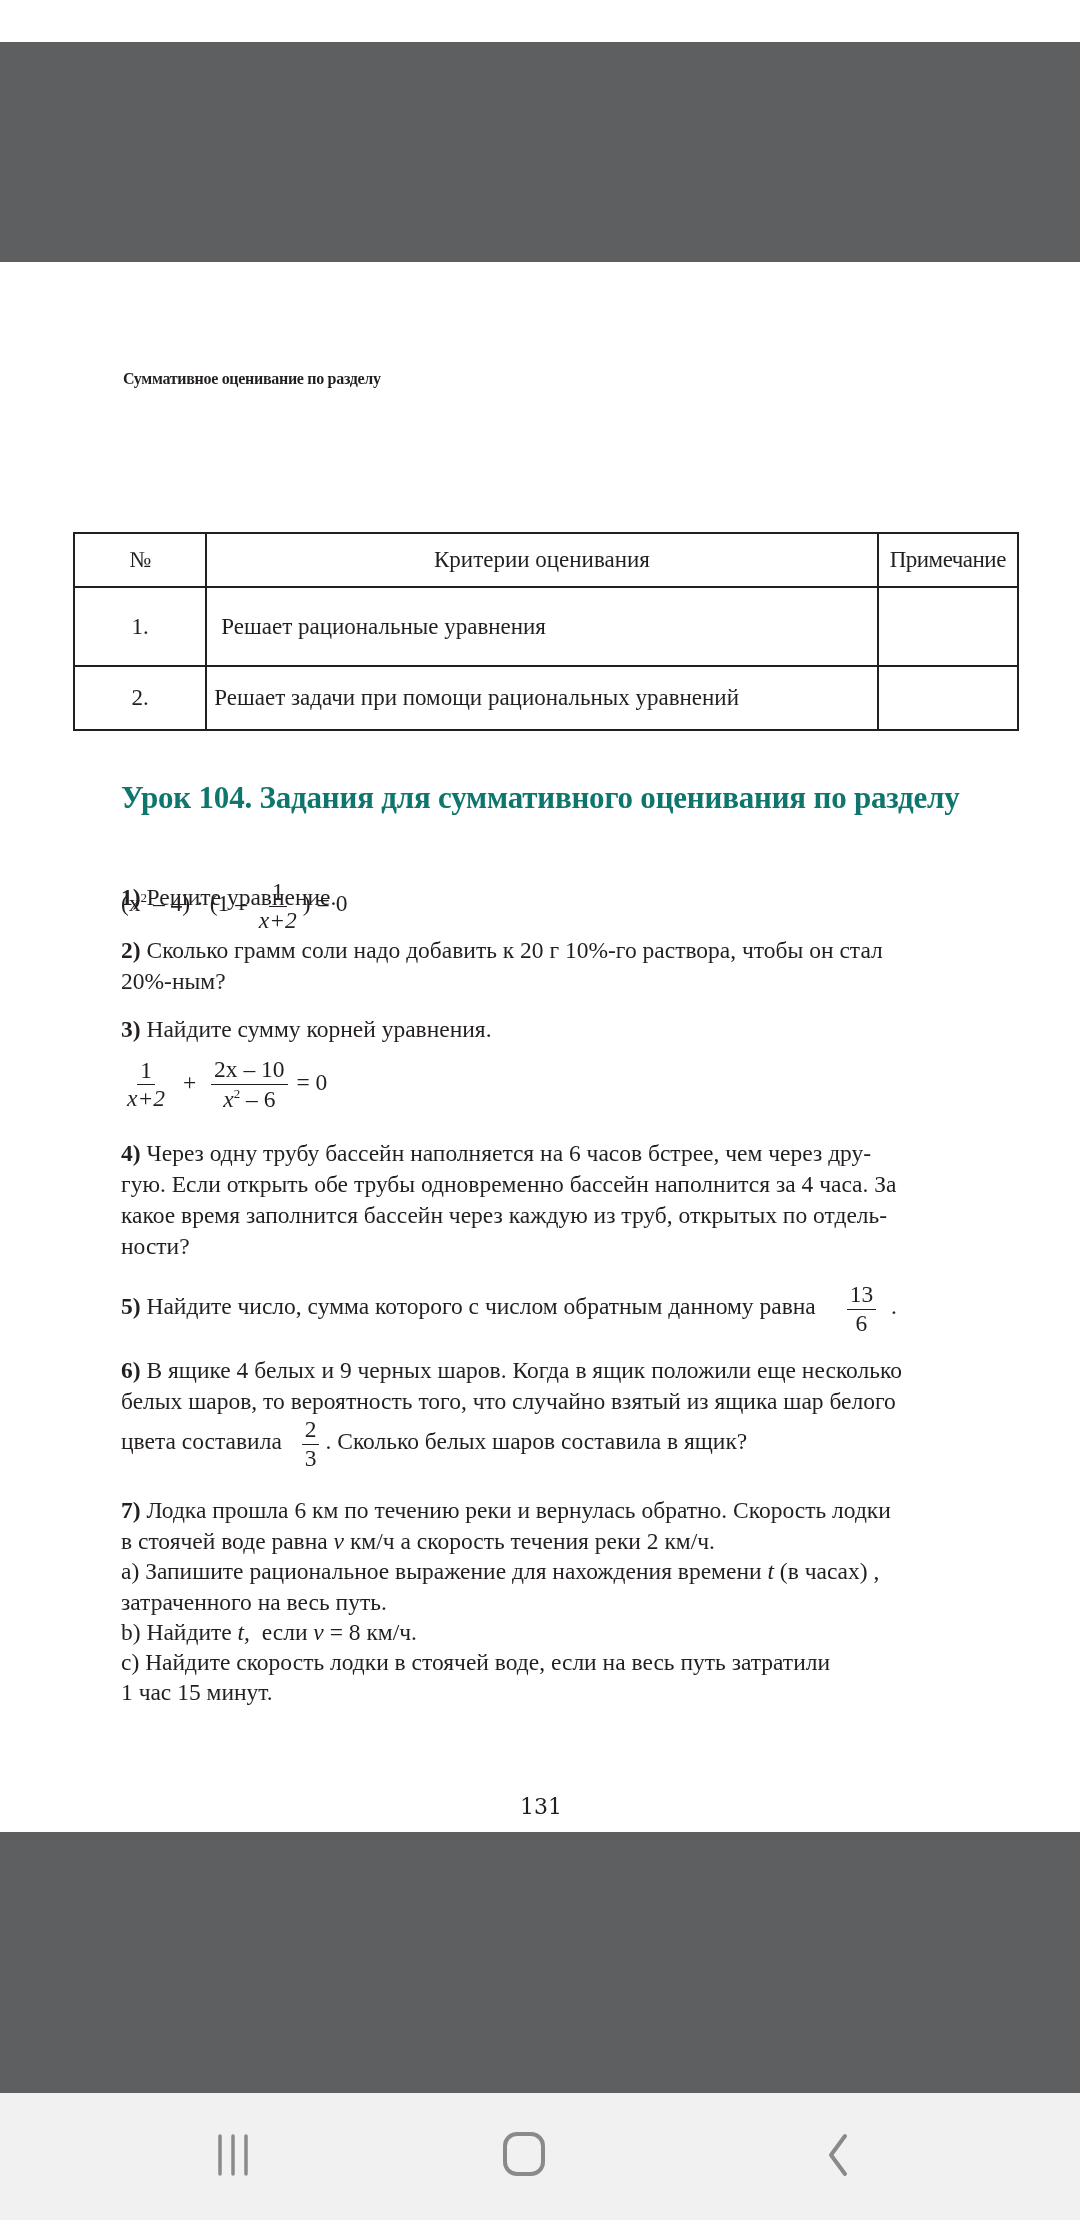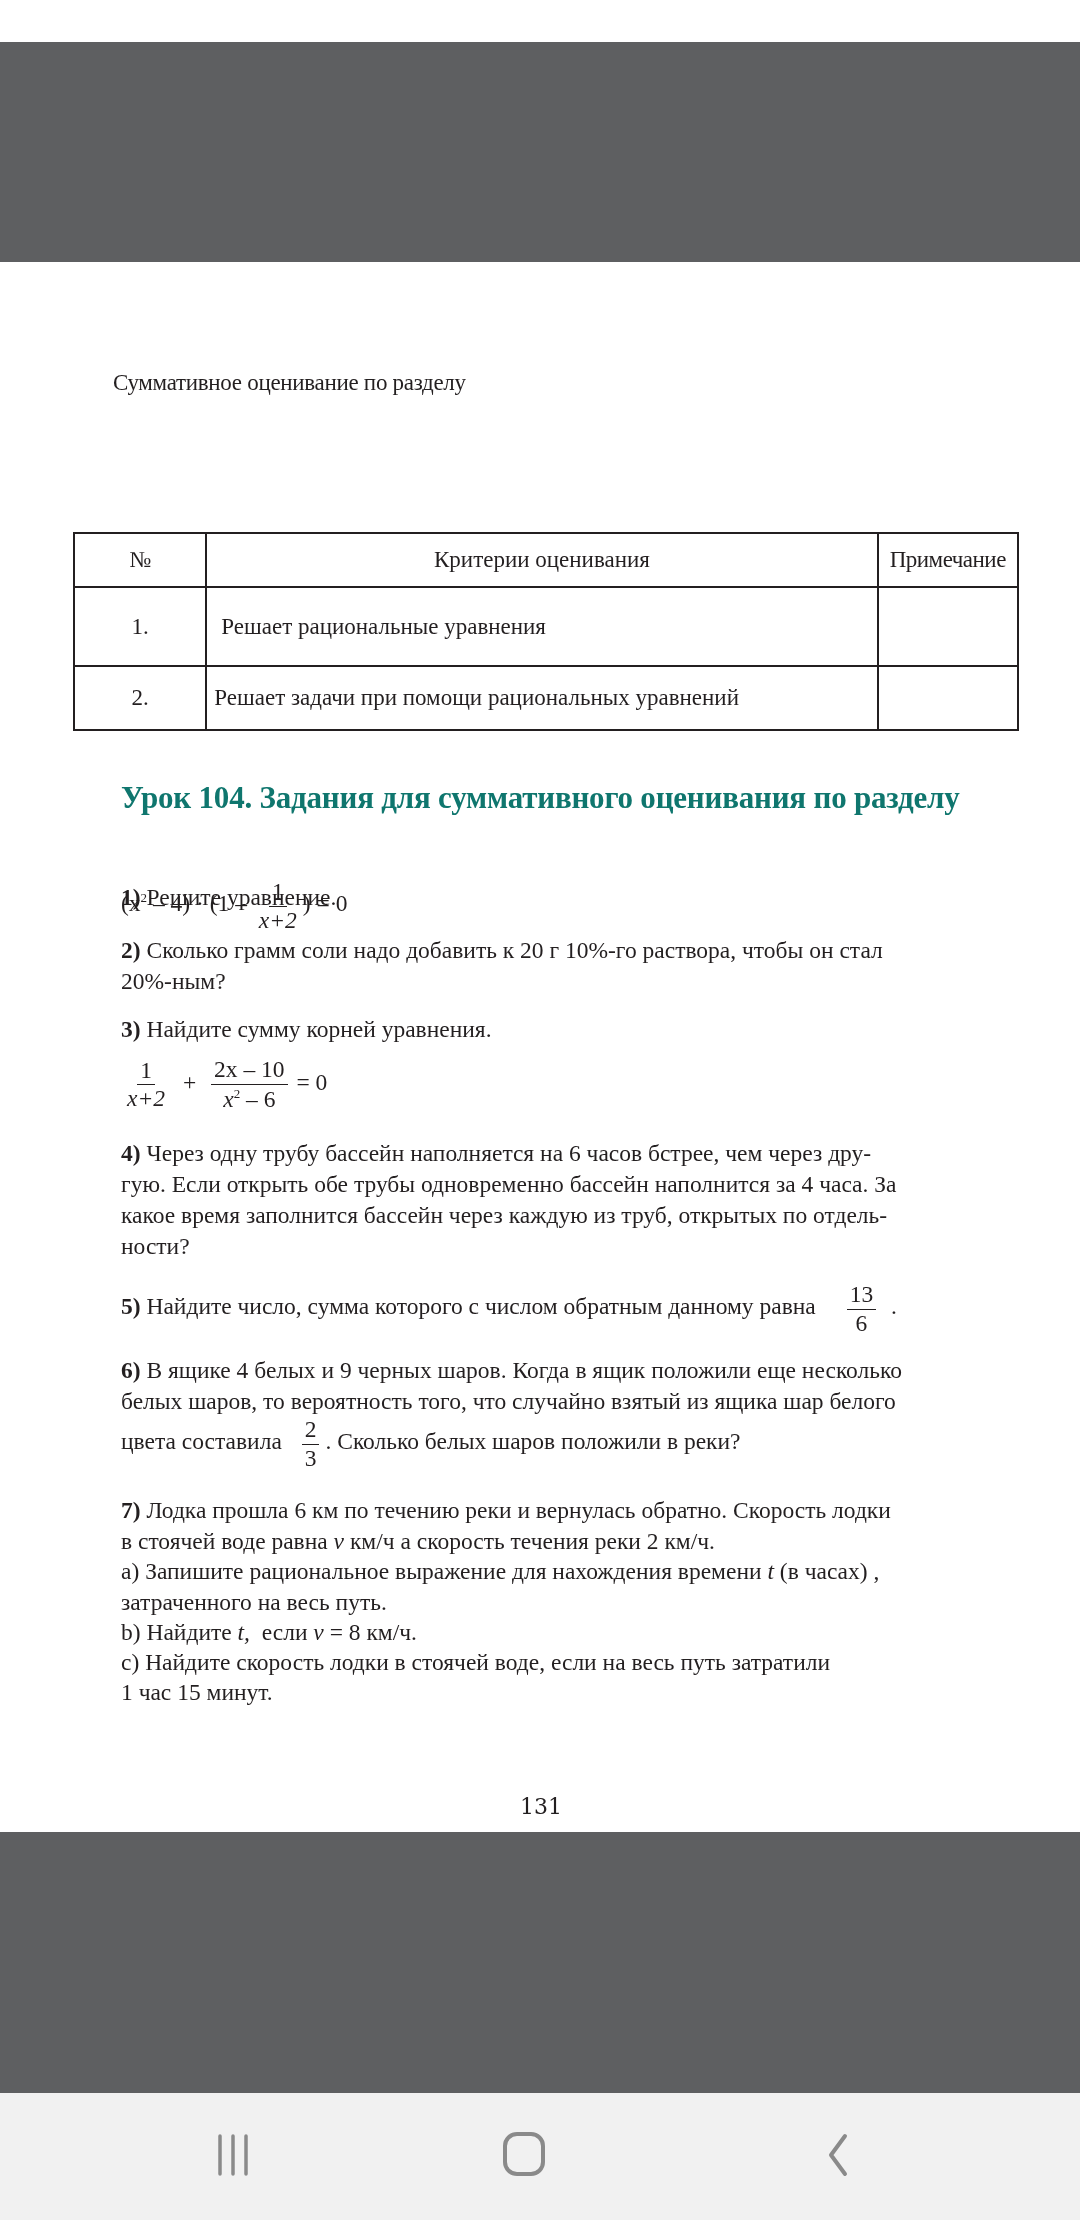--- a/index.html
+++ b/index.html
@@ -9,21 +9,21 @@
     font-family: "Liberation Serif", "DejaVu Serif", serif;
     color: #231f20;
   }
   .band { position: absolute; left: 0; width: 1080px; background: #5e5f61; }
   .band-top { top: 42px; height: 220px; }
   .band-bottom { top: 1832px; height: 261px; }
   .navbar { position: absolute; left: 0; top: 2093px; width: 1080px; height: 127px; background: #f1f1f1; }
   .nav-btn { position: absolute; top: 30px; width: 80px; height: 64px; display: flex; align-items: center; justify-content: center; cursor: pointer; }
 
   .abs { position: absolute; white-space: nowrap; }
-  .section-title { left: 113px; top: 370px; font-size: 23px; font-weight: normal; letter-spacing: -0.3px; }
+  .section-title { left: 123px; top: 370px; font-size: 16px; font-weight: bold; letter-spacing: -0.3px; }
 
   table.crit { position: absolute; left: 73px; top: 532px; width: 946px; border-collapse: collapse; font-size: 23px; }
   table.crit td, table.crit th { border: 2px solid #231f20; font-weight: normal; padding: 0; }
   table.crit th { height: 52px; }
   table.crit tr.r1 td { height: 77px; }
   table.crit tr.r2 td { height: 62px; }
   .c-num { width: 133px; text-align: center; }
   .c-crit { width: 668px; }
   .c-note { width: 139px; text-align: center; letter-spacing: -0.5px; }
   th.c-crit { text-align: center; }
@@ -125,21 +125,21 @@
 <div class="p" style="top:1355px">
   <b>6)</b>
   <span>В ящике 4 белых и 9 черных шаров. Когда в ящик положили еще несколько</span>
 </div>
 <div class="p" style="top:1386px">белых шаров, то вероятность того, что случайно взятый из ящика шар белого</div>
 <div class="p" style="top:1418px">
   <span>цвета составила</span>
   <span class="frac" style="margin:0 6px 0 14px">
       <span class="num">2</span>
       <span class="den">3</span>
-    </span><span>. Сколько белых шаров положили в реки?</span>
+    </span><span>. Сколько белых шаров составила в ящик?</span>
 </div>
 
 <div class="p" style="top:1495px">
   <b>7)</b>
   <span>Лодка прошла 6 км по течению реки и вернулась обратно. Скорость лодки</span>
 </div>
 <div class="p" style="top:1526px"><span style="white-space:pre">в стоячей воде равна </span><i>v</i><span style="white-space:pre"> км/ч а скорость течения реки 2 км/ч.</span></div>
 <div class="p" style="top:1556px"><span style="white-space:pre">a) Запишите рациональное выражение для нахождения времени </span><i>t</i><span style="white-space:pre"> (в часах) ,</span></div>
 <div class="p" style="top:1587px">затраченного на весь путь.</div>
 <div class="p" style="top:1617px"><span style="white-space:pre">b) Найдите </span><i>t,</i><span style="white-space:pre">  если </span><i>v</i><span style="white-space:pre"> = 8 км/ч.</span></div>

